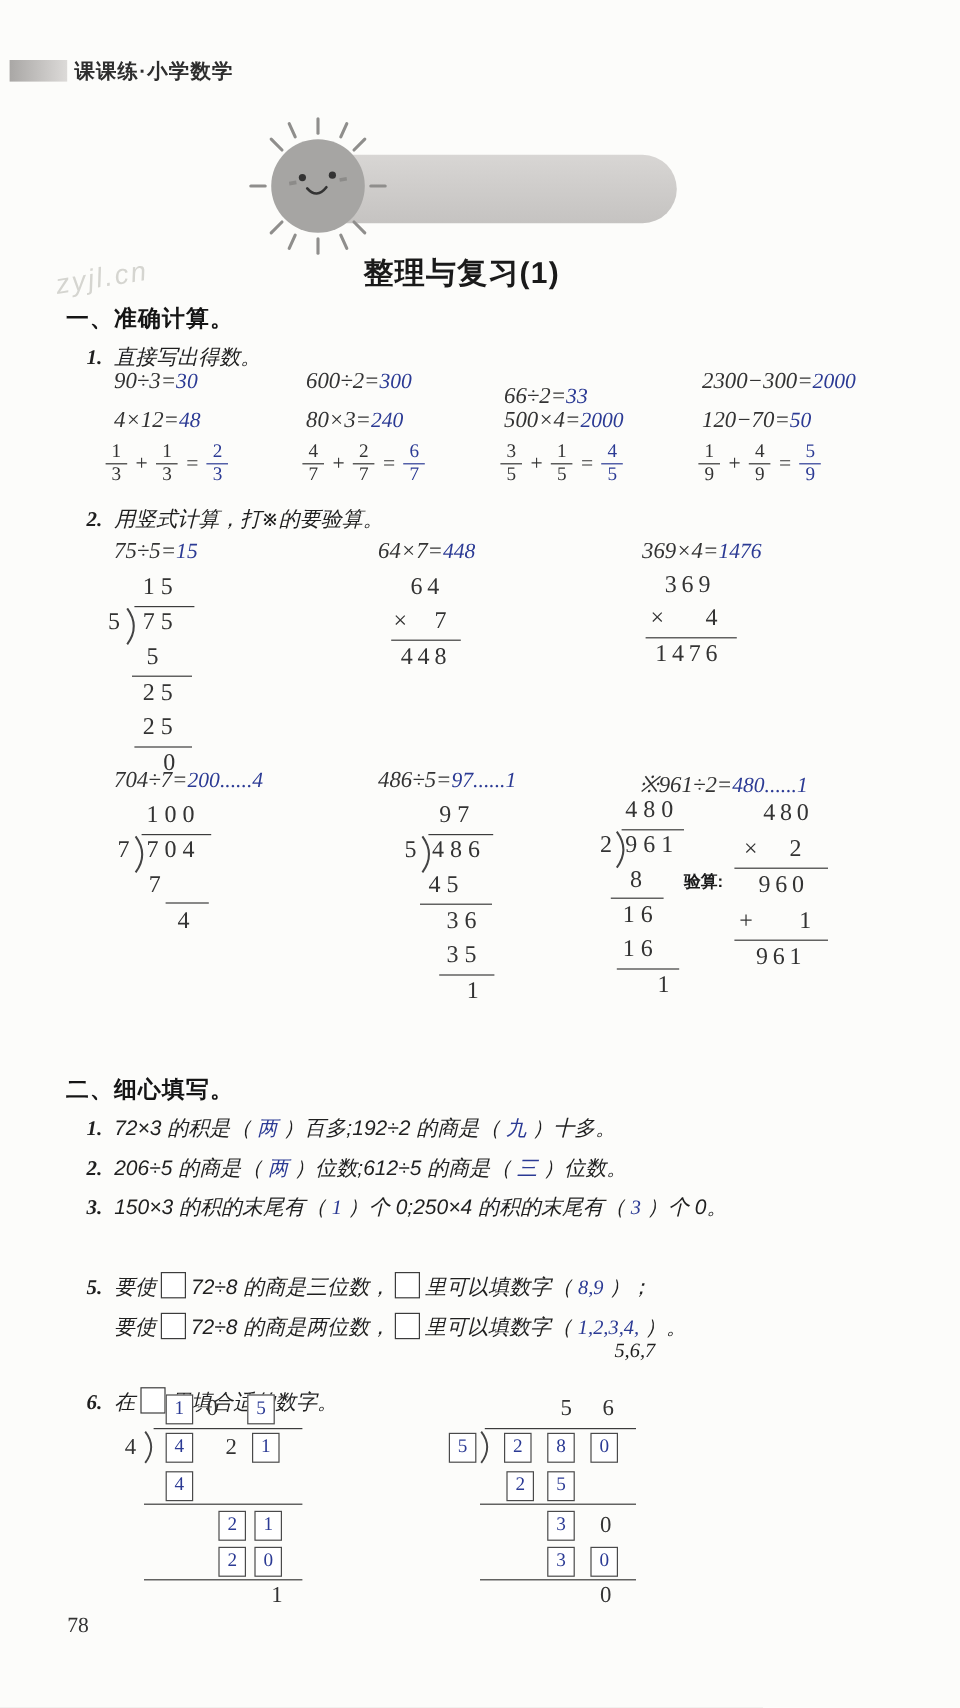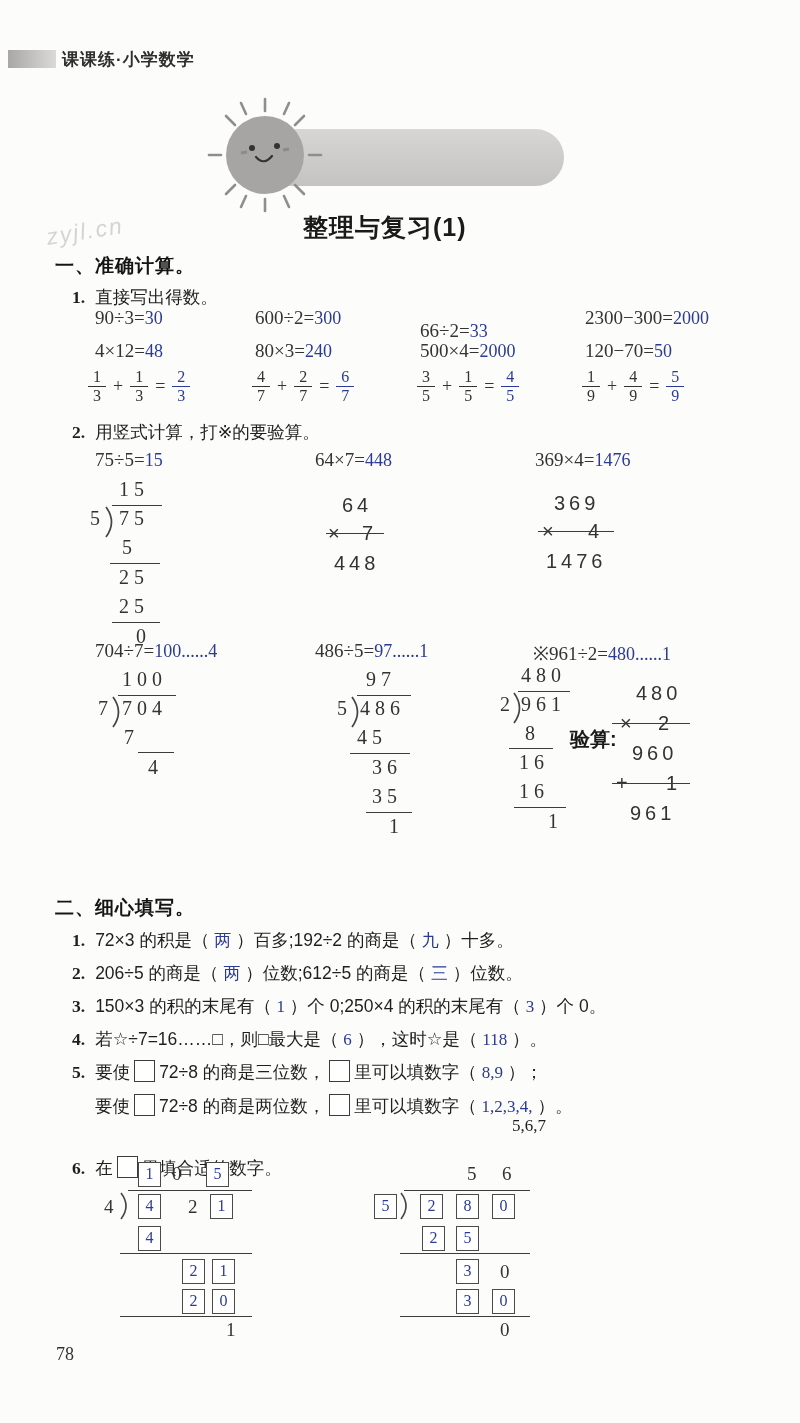--- a/index.html
+++ b/index.html
@@ -1,48 +1,48 @@
 <!DOCTYPE html>
 <html><head>
 <meta charset="utf-8">
 <style>
   html,body{margin:0;padding:0;background:#e9e9e7;}
   .page{position:relative;width:800px;height:1423px;margin:0 auto;background:#fcfcfa;overflow:hidden;
         font-family:"Liberation Sans","DejaVu Sans",sans-serif;color:#222;}
-  .abs{position:absolute;}
+  .abs{position:absolute;font-style:italic;}
   .serif{font-family:"Liberation Serif","DejaVu Serif",serif;}
   .blue{color:#2b3a94;text-align:center;}
   .eq{font-family:"Liberation Serif","DejaVu Serif",serif;font-size:19px;color:#333;white-space:nowrap;}
   .eq .blue{font-size:18px;}
   .cnline{font-size:17.5px;color:#1f1f1f;white-space:nowrap;}
   .cnline .inum{font-family:"Liberation Serif","DejaVu Serif",serif;font-weight:bold;margin-right:10px;}
   .cnline .blue{font-family:"Liberation Serif","DejaVu Serif",serif;font-size:17px;}
   .rule{position:absolute;border-top:1.6px solid #3c3c3c;height:0;}
   .ldq,.ldd,.lds{position:absolute;font-family:"Liberation Serif","DejaVu Serif",serif;font-size:20px;color:#333;letter-spacing:5px;white-space:nowrap;}
-  .mrow{position:absolute;font-family:Liberation Sans, sans-serif;font-size:20px;color:#333;letter-spacing:4px;white-space:nowrap;margin-top:16px;}
+  .mrow{position:absolute;font-family:Liberation Serif, serif;font-size:20px;color:#333;letter-spacing:4px;white-space:nowrap;}
   .frac{display:inline-block;text-align:center;vertical-align:middle;font-family:"Liberation Serif","DejaVu Serif",serif;font-size:16px;color:#333;line-height:1.15;}
   .frac .fn{display:block;border-bottom:1.4px solid #333;padding:0 5px;}
   .frac .fd{display:block;padding:0 5px;}
   .frac.bluef{color:#2b3a94;}
   .frac.bluef .fn{border-bottom-color:#2b3a94;}
   .fracline{position:absolute;display:flex;align-items:center;gap:7px;font-family:"Liberation Serif","DejaVu Serif",serif;font-size:18px;color:#333;}
   .bx{position:absolute;box-sizing:border-box;width:23px;height:25px;border:1.6px solid #4a4a4a;background:#fff;
       text-align:center;line-height:22px;font-family:"Liberation Serif","DejaVu Serif",serif;font-size:16px;color:#2b3a94;}
   .pd{position:absolute;font-family:"Liberation Serif","DejaVu Serif",serif;font-size:19px;color:#333;}
   .bxs{display:inline-block;box-sizing:border-box;width:21px;height:22px;border:1.5px solid #3c3c3c;vertical-align:-4px;margin:0 4px;background:#fff;}
   .banner-pill{position:absolute;left:238px;top:129px;width:326px;height:57px;border-radius:29px;
                background:linear-gradient(180deg,#d8d6d4,#c5c3c1);}
   .banner-title{position:absolute;left:332px;top:138px;font-size:31px;font-weight:900;color:#141414;letter-spacing:2px;white-space:nowrap;
                 text-shadow:0.6px 0 #141414;}
   .subtitle{position:absolute;left:303px;top:211px;font-size:25px;font-weight:bold;color:#1a1a1a;letter-spacing:1px;}
   .header-swatch{position:absolute;left:8px;top:50px;width:48px;height:18px;background:linear-gradient(90deg,#a9a7a5,#dcdad8);}
   .header-label{position:absolute;left:62px;top:48px;font-size:17px;font-weight:bold;color:#2e2e2e;letter-spacing:1px;}
   .watermark{position:absolute;left:46px;top:218px;font-size:23px;font-style:italic;color:#d5d5d0;transform:rotate(-9deg);letter-spacing:2px;}
   .sechead{position:absolute;font-size:19px;font-weight:bold;color:#151515;letter-spacing:1px;text-align:center;}
-  .checklabel{position:absolute;font-size:20px;font-weight:bold;color:#1a1a1a;}
+  .checklabel{position:absolute;font-size:14px;font-weight:bold;color:#1a1a1a;}
   .pagenum{position:absolute;left:56px;top:1344px;font-family:"Liberation Serif","DejaVu Serif",serif;font-size:18px;color:#333;}
   svg.brk{position:absolute;}
 </style>
 </head>
 <body>
 
 <div class="page">
 
   <div class="header-swatch"></div>
   <div class="header-label">课课练·小学数学</div>
@@ -186,21 +186,21 @@
   </div>
 
   <div>
     <div class="mrow" style="left:554px;top:476px">369</div>
     <div class="mrow" style="left:542px;top:504px">×</div>
     <div class="mrow" style="left:588px;top:504px">4</div>
     <div class="rule" style="left:538px;top:531px;width:76px"></div>
     <div class="mrow" style="left:546px;top:534px">1476</div>
   </div>
 
-  <div class="abs eq" style="left:95px;top:640px"><span>704÷7=</span><span class="blue">100......4</span></div>
+  <div class="abs eq" style="left:95px;top:640px"><span>704÷7=</span><span class="blue">200......4</span></div>
   <div class="abs eq" style="left:315px;top:640px"><span>486÷5=</span><span class="blue">97......1</span></div>
   <div class="abs eq" style="left:533px;top:640px"><span>※961÷2=</span><span class="blue">480......1</span></div>
 
   <div>
     <div class="ldq" style="left:122px;top:668px">100</div>
     <div class="ldd" style="left:98px;top:697px">7</div>
     <svg class="brk" style="left:110px;top:696px" width="15" height="32" viewBox="0 0 15 32">
         <path d="M3 1 Q 14 16 3 31" fill="none" stroke="#444" stroke-width="1.7"></path>
       </svg>
     <div class="rule" style="left:118px;top:695px;width:58px"></div>
@@ -257,23 +257,20 @@
   <div class="sechead" style="left:55px;top:895px">二、细心填写。</div>
 
   <div class="abs cnline" style="left:72px;top:928px">
     <span class="inum">1.</span><span>72×3 的积是（ </span><span class="blue">两</span><span> ）百多;192÷2 的商是（ </span><span class="blue">九</span><span> ）十多。</span>
   </div>
   <div class="abs cnline" style="left:72px;top:961px">
     <span class="inum">2.</span><span>206÷5 的商是（ </span><span class="blue">两</span><span> ）位数;612÷5 的商是（ </span><span class="blue">三</span><span> ）位数。</span>
   </div>
   <div class="abs cnline" style="left:72px;top:994px">
     <span class="inum">3.</span><span>150×3 的积的末尾有（ </span><span class="blue">1</span><span> ）个 0;250×4 的积的末尾有（ </span><span class="blue">3</span><span> ）个 0。</span>
-  </div>
-  <div class="abs cnline" style="left:72px;top:1027px">
-    <span class="inum">4.</span><span>若☆÷7=16……□，则□最大是（ </span><span class="blue">6</span><span> ），这时☆是（ </span><span class="blue">118</span><span> ）。</span>
   </div>
   <div class="abs cnline" style="left:72px;top:1060px">
     <span class="inum">5.</span><span>要使</span><span class="bxs"></span><span>72÷8 的商是三位数，</span><span class="bxs"></span><span>里可以填数字（  </span><span class="blue">8,9</span><span>  ）；</span>
   </div>
   <div class="abs cnline" style="left:95px;top:1094px">
     <span>要使</span><span class="bxs"></span><span>72÷8 的商是两位数，</span><span class="bxs"></span><span>里可以填数字（ </span><span class="blue">1,2,3,4,</span><span> ）。</span>
   </div>
   <div class="abs cnline blue serif" style="left:512px;top:1116px;font-size:17px">5,6,7</div>
   <div class="abs cnline" style="left:72px;top:1156px">
     <span class="inum">6.</span><span>在</span><span class="bxs"></span><span>里填合适的数字。</span>

